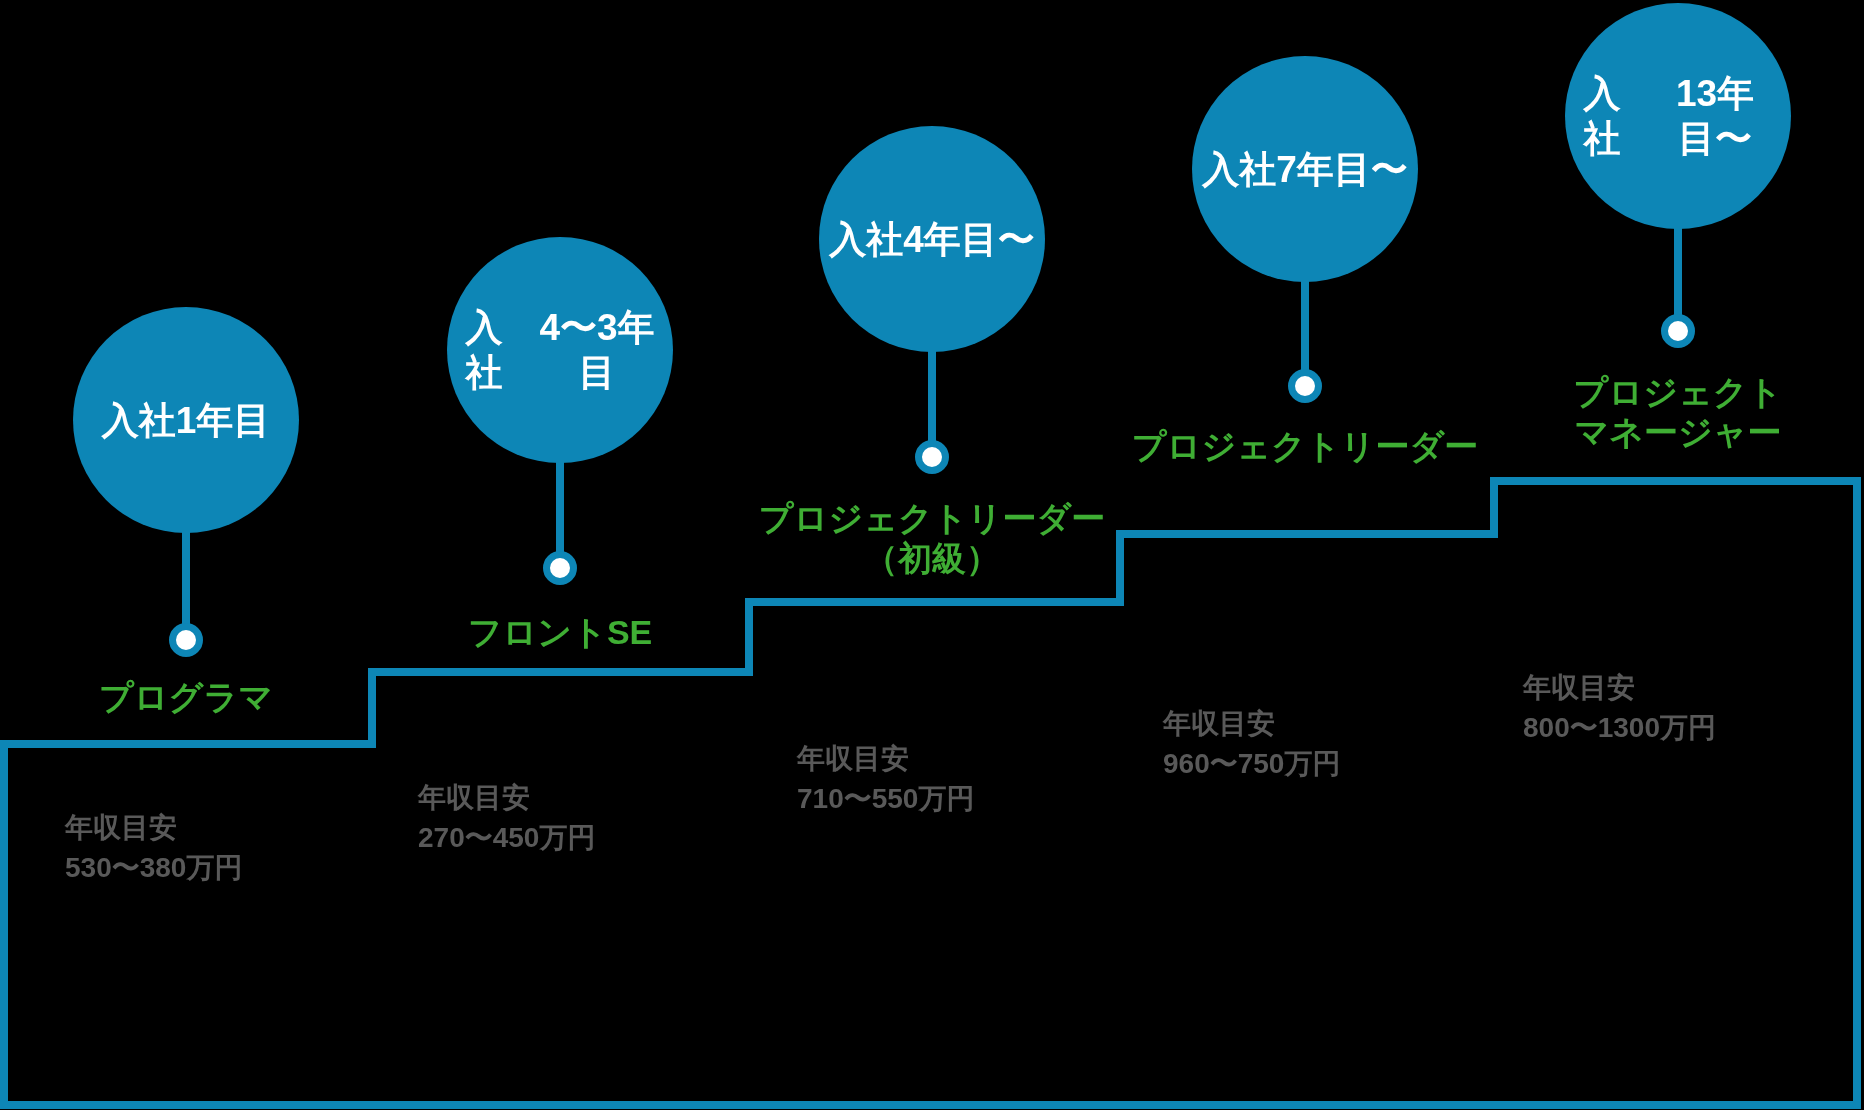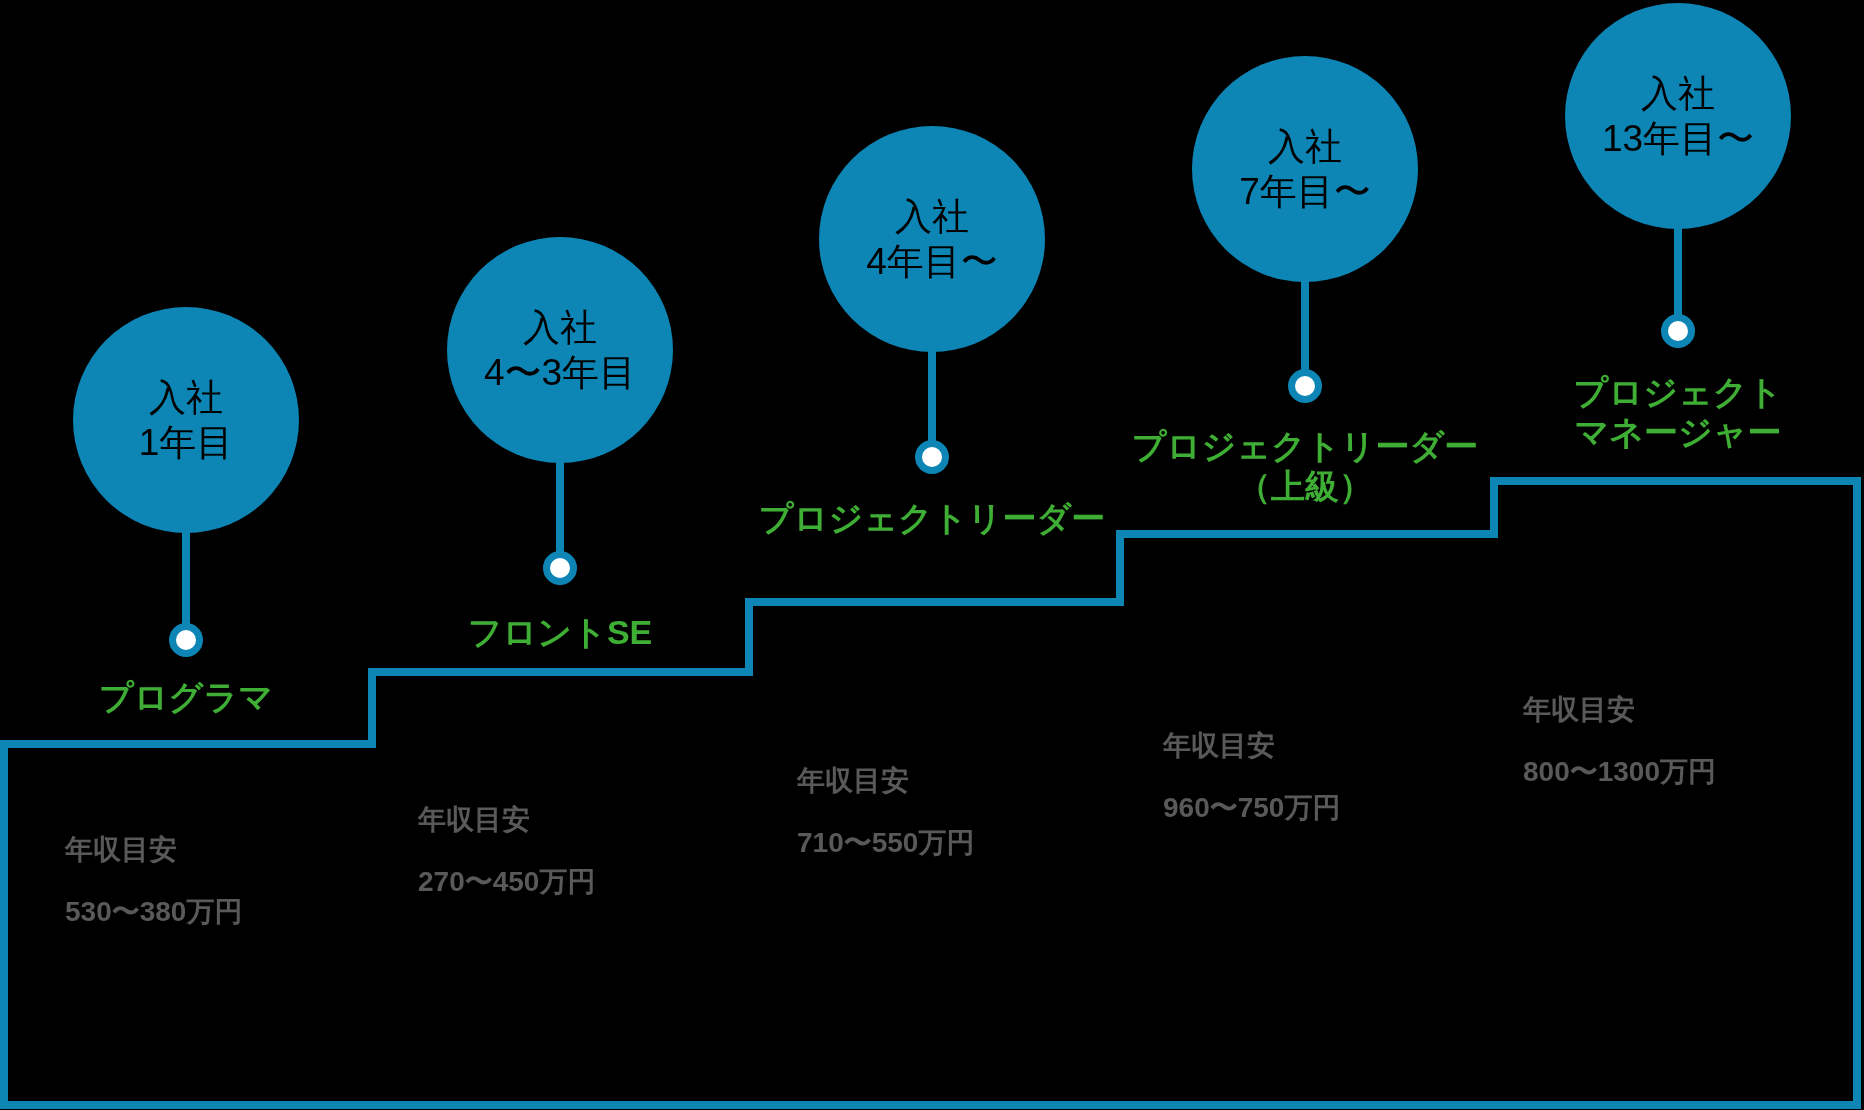--- a/index.html
+++ b/index.html
@@ -28,28 +28,28 @@
   .milestone { position: absolute; left: 0; top: 0; width: 0; height: 0; }
 
   .circle {
     position: absolute;
     left: calc(var(--cx) - 113px);
     top: var(--ctop);
     width: 226px;
     height: 226px;
     border-radius: 50%;
     background: var(--blue, #0d86b6);
-    color: #000000;
+    color: #ffffff;
     display: flex;
-    flex-direction: column;
+    flex-direction: row;
     align-items: center;
     justify-content: center;
     text-align: center;
     font-size: 37px;
-    font-weight: normal;
+    font-weight: bold;
     line-height: 45px;
   }
   .stem {
     position: absolute;
     left: calc(var(--cx) - 4px);
     top: var(--stemtop);
     width: 8px;
     height: var(--stemh);
     background: var(--blue, #0d86b6);
   }
@@ -78,21 +78,21 @@
   .salary {
     position: absolute;
     left: var(--salx);
     top: var(--saltop);
     color: var(--gray, #595959);
     font-size: 28px;
     font-weight: bold;
     line-height: 40px;
     white-space: nowrap;
   }
-  .salary span { display: block; margin-top: 22px; }
+  .salary span { display: block; }
 
   .g1 { --cx: 186px;  --ctop: 307px; --stemtop: 531px; --stemh: 96px; --dottop: 623px; --roletop: 677px; --salx: 65px;   --saltop: 808px; }
   .g2 { --cx: 560px;  --ctop: 237px; --stemtop: 461px; --stemh: 94px; --dottop: 551px; --roletop: 612px; --salx: 418px;  --saltop: 778px; }
   .g3 { --cx: 932px;  --ctop: 126px; --stemtop: 350px; --stemh: 94px; --dottop: 440px; --roletop: 498px; --salx: 797px;  --saltop: 739px; }
   .g4 { --cx: 1305px; --ctop: 56px;  --stemtop: 280px; --stemh: 93px; --dottop: 369px; --roletop: 426px; --salx: 1163px; --saltop: 704px; }
   .g5 { --cx: 1678px; --ctop: 3px;   --stemtop: 227px; --stemh: 91px; --dottop: 314px; --roletop: 372px; --salx: 1523px; --saltop: 668px; }
 </style>
 </head>
 <body>
 
@@ -138,37 +138,37 @@
 
   <div class="milestone g3">
     <div class="circle">
       <span>入社</span>
       <span>4年目〜</span>
     </div>
     <div class="stem"></div>
     <div class="dot"></div>
     <div class="role">
       <span>プロジェクトリーダー</span>
+      <span>（初級）</span>
     </div>
     <div class="salary">
       <span>年収目安</span>
       <span>710〜550万円</span>
     </div>
   </div>
 
   <div class="milestone g4">
     <div class="circle">
       <span>入社</span>
       <span>7年目〜</span>
     </div>
     <div class="stem"></div>
     <div class="dot"></div>
     <div class="role">
       <span>プロジェクトリーダー</span>
-      <span>（上級）</span>
     </div>
     <div class="salary">
       <span>年収目安</span>
       <span>960〜750万円</span>
     </div>
   </div>
 
   <div class="milestone g5">
     <div class="circle">
       <span>入社</span>

